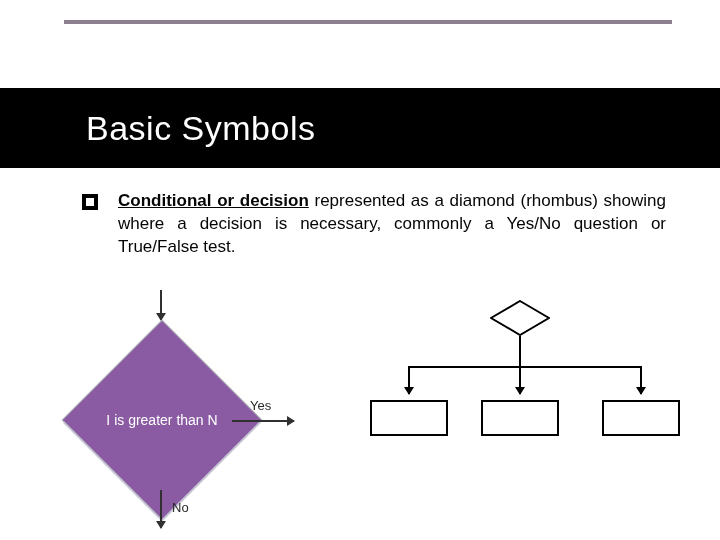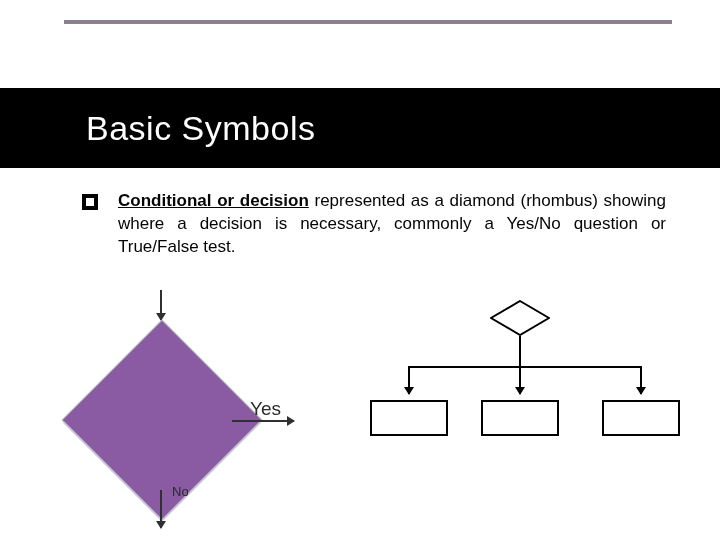--- a/index.html
+++ b/index.html
@@ -129,21 +129,21 @@
     top: -4px;
     border-top: 5px solid transparent;
     border-bottom: 5px solid transparent;
     border-left: 8px solid #303030;
   }
   .yes-text {
     position: absolute;
     left: 170px;
     top: 98px;
     font-family: Arial, sans-serif;
-    font-size: 19px;
+    font-size: 13px;
     color: #2a2a2a;
   }
   .no-line {
     position: absolute;
     left: 80px;
     top: 190px;
     width: 2px;
     height: 38px;
     background: #303030;
   }
@@ -152,21 +152,21 @@
     position: absolute;
     bottom: -1px;
     left: -4px;
     border-left: 5px solid transparent;
     border-right: 5px solid transparent;
     border-top: 8px solid #303030;
   }
   .no-text {
     position: absolute;
     left: 92px;
-    top: 184px;
+    top: 200px;
     font-family: Arial, sans-serif;
     font-size: 13px;
     color: #2a2a2a;
   }
   
   .right-diagram {
     position: absolute;
     left: 380px;
     top: 300px;
     width: 290px;
@@ -240,20 +240,21 @@
 <div class="bullet-block">
   <span class="bullet-icon"></span>
   <p class="bullet-text">
     <span class="bold-underline">Conditional or decision</span><span> represented as a diamond (rhombus) showing where a decision is necessary, commonly a Yes/No question or True/False test.</span>
   </p>
 </div>
 
 <div class="left-diagram">
   <div class="arrow-in"></div>
   <div class="purple-diamond"></div>
+  <div class="diamond-label">I is greater than N</div>
   <div class="yes-line"></div>
   <div class="yes-text">Yes</div>
   <div class="no-line"></div>
   <div class="no-text">No</div>
 </div>
 
 <div class="right-diagram">
   <div class="small-diamond">
     <svg viewBox="0 0 60 36">
       <polygon points="30,1 59,18 30,35 1,18" fill="#fff" stroke="#000" stroke-width="2"></polygon>

